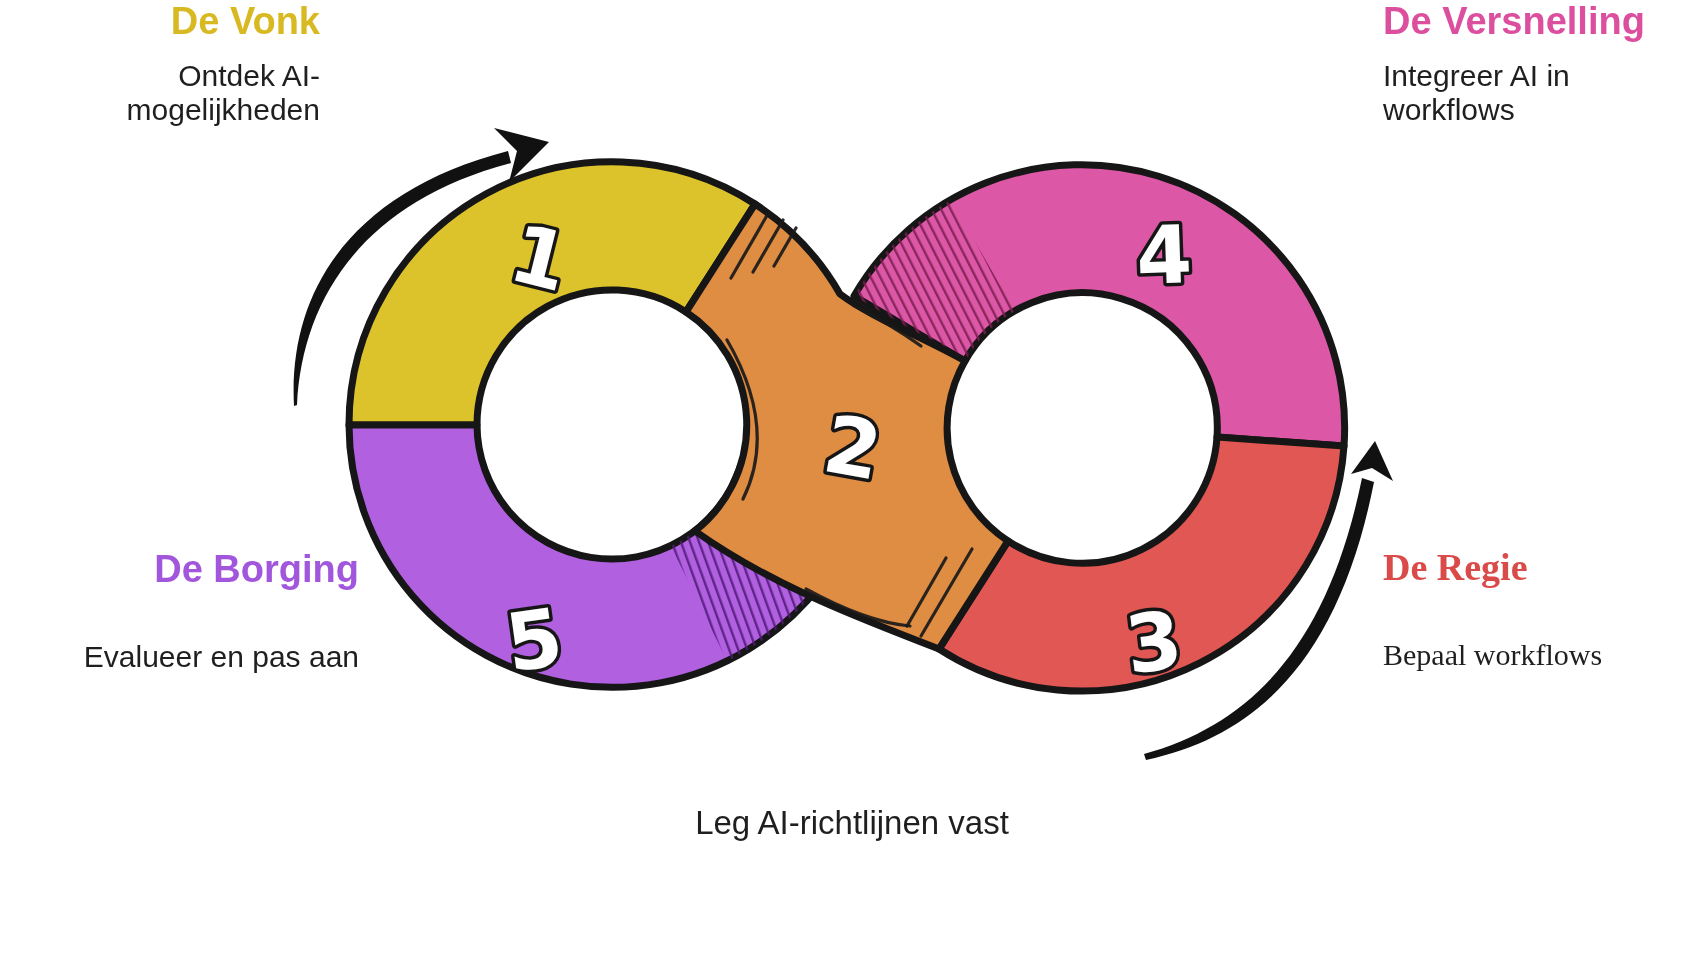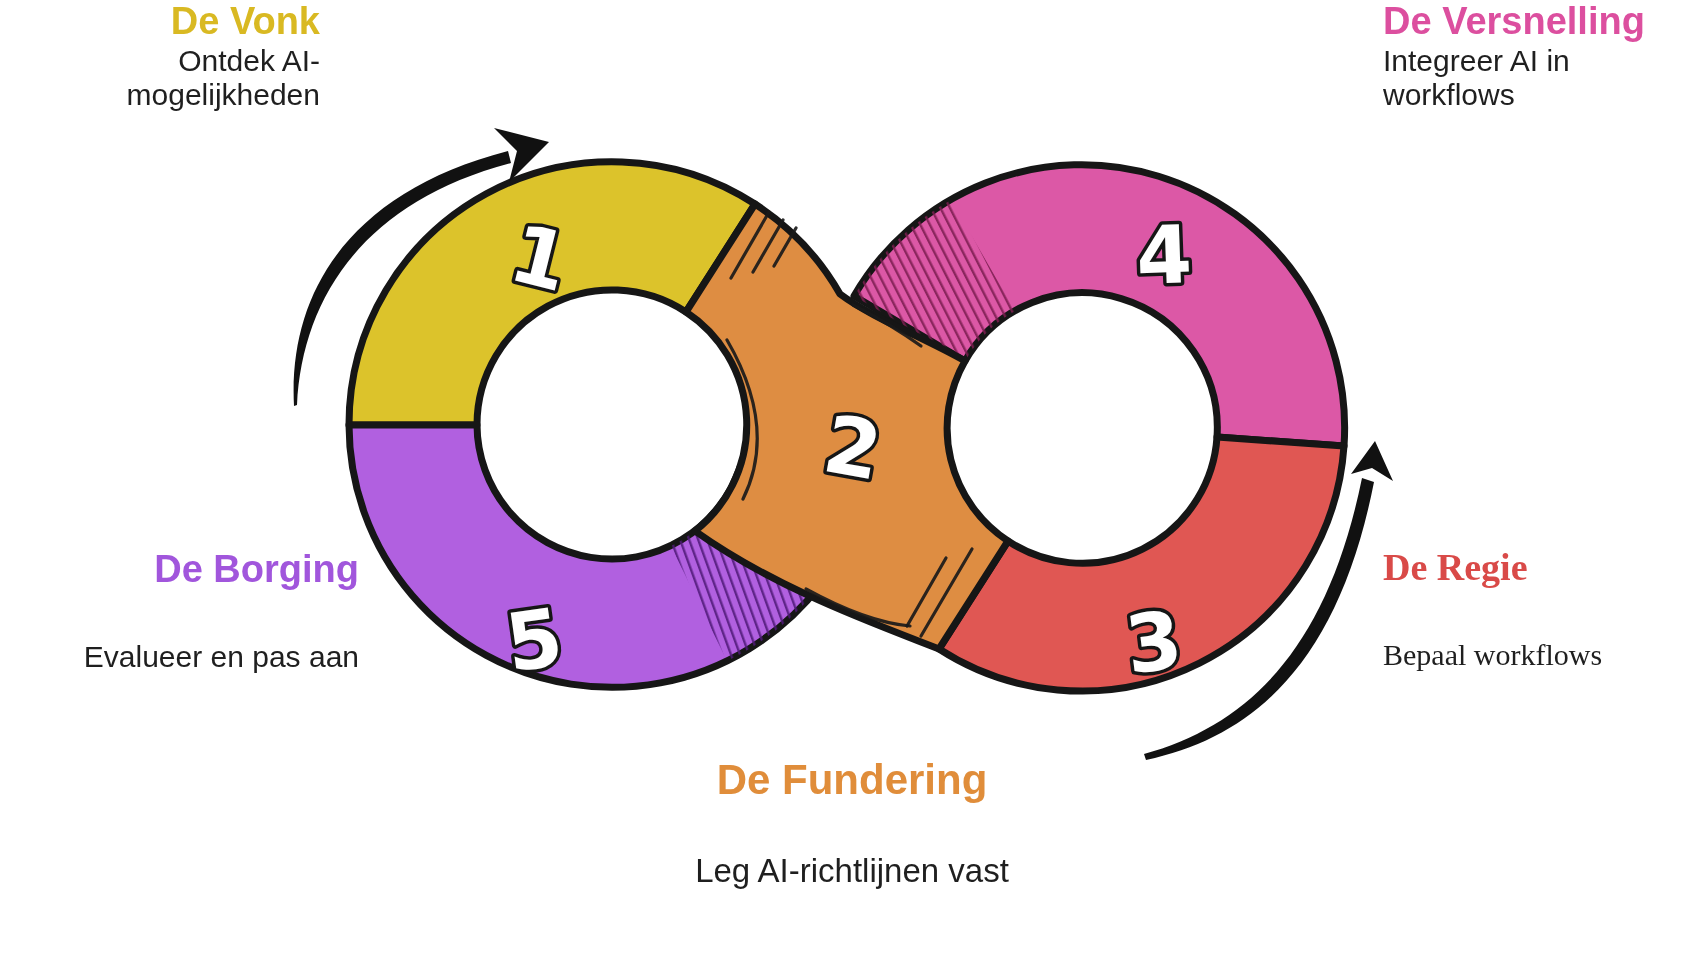--- a/index.html
+++ b/index.html
@@ -3,21 +3,21 @@
 <meta charset="utf-8">
 <style>
   html,body{margin:0;padding:0;background:#ffffff;}
   .canvas{
     position:relative;width:1704px;height:963px;background:#ffffff;overflow:hidden;
     font-family:"Liberation Sans", sans-serif;
   }
   .canvas svg{position:absolute;left:0;top:0;}
   .stage-label{position:absolute;}
   .label-title{font-size:38px;font-weight:bold;line-height:1.15;letter-spacing:0;}
-  .label-body{font-size:30px;color:#1f1f1f;line-height:1.16;white-space:pre-line;}
+  .label-body{font-size:30px;color:#1f1f1f;line-height:1.16;margin-top:15px;white-space:pre-line;}
   .gap-lg .label-body{margin-top:48px;}
   .align-right{text-align:right;}
   .align-left{text-align:left;}
   .align-center{text-align:center;}
   .center-block .label-title{font-size:42px;}
   .center-block .label-body{font-size:33px;}
   .seg{stroke:#161616;stroke-width:7;stroke-linejoin:round;}
   .hatch{stroke:none;}
   .accent{fill:none;stroke:#1a1a1a;stroke-width:3.2;stroke-linecap:round;opacity:.92;}
   .num{
@@ -97,17 +97,16 @@
     <div class="label-title" style="color: rgb(161, 86, 220);">De Borging</div>
     <div class="label-body">Evalueer en pas aan</div>
   </div>
 
   <div class="stage-label align-left gap-lg" style="left:1383px;top:546px;width:310px;font-family:Liberation Serif, serif;">
     <div class="label-title" style="color: rgb(217, 74, 72);">De Regie</div>
     <div class="label-body">Bepaal workflows</div>
   </div>
 
   <div class="stage-label align-center center-block gap-lg" style="left:577px;top:756px;width:550px;">
-    <div class="label-title" style="color: rgb(224, 141, 58);">De Fundering</div>
     <div class="label-body">Leg AI-richtlijnen vast</div>
   </div>
 
 </div>
 
 </body></html>

